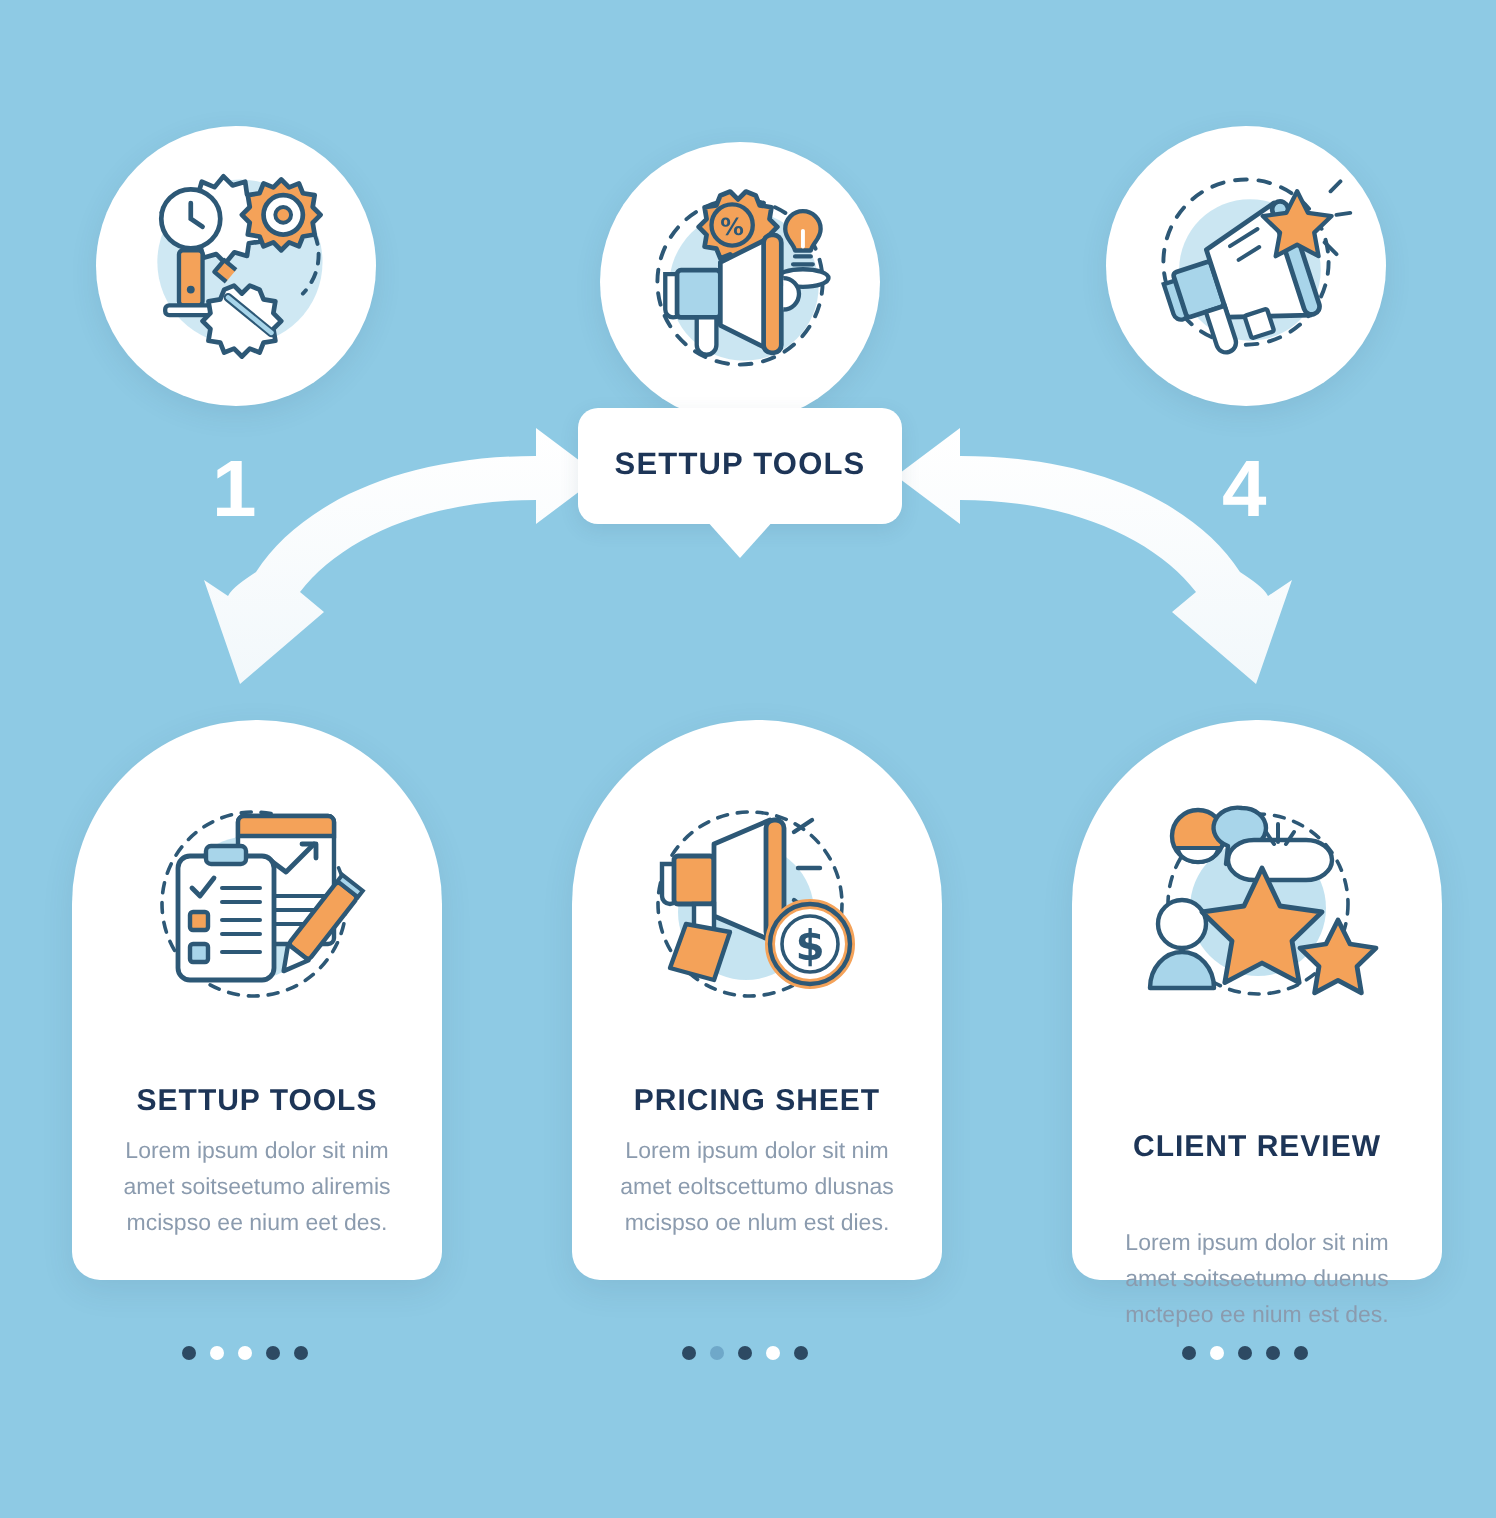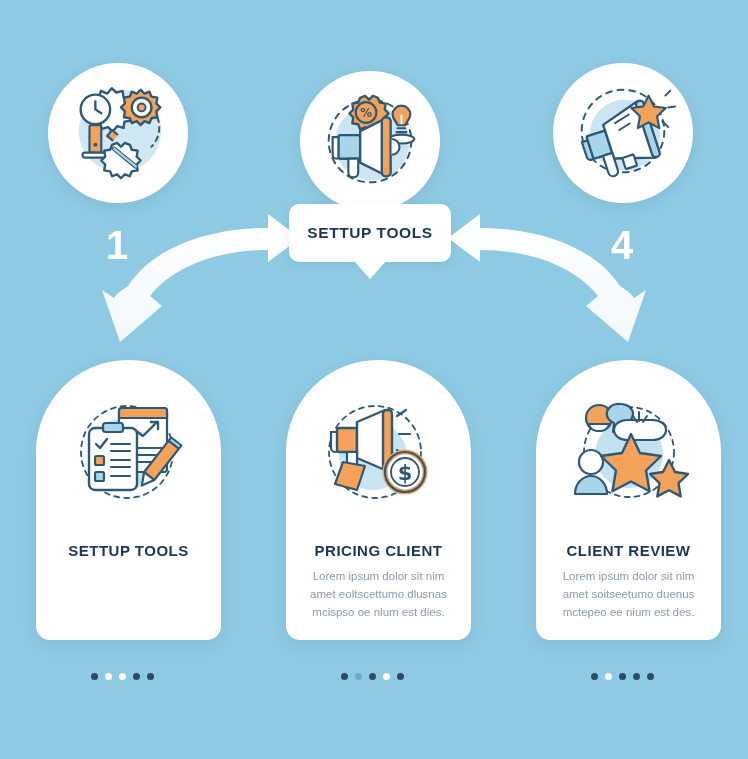--- a/index.html
+++ b/index.html
@@ -100,21 +100,21 @@
     height: 280px;
     background: #ffffff;
     border-radius: 92px 92px 14px 14px;
     box-shadow: 0 5px 16px rgba(40,70,95,0.10);
     display: flex;
     flex-direction: column;
     align-items: center;
   }
   #card-1 { left: 36px;  top: 360px; }
   #card-2 { left: 286px; top: 360px; }
-  #card-3 { left: 536px; top: 360px; }
+  #card-3 { left: 536px; top: 360px; gap: 23px; }
 
   .card-illustration {
     margin-top: 34px;
     width: 132px;
     height: 118px;
   }
   .card-illustration svg { display: block; }
 
   .card-title {
     margin-top: 30px;
@@ -309,20 +309,21 @@
         </g>
 
         <g transform="rotate(38 96 72)">
           <rect x="88" y="46" width="13" height="40" rx="2" fill="#f4a259" stroke="#2d5876" stroke-width="2.2"></rect>
           <path d="M88 86 l6.5 12 6.5 -12z" fill="#ffffff" stroke="#2d5876" stroke-width="2.2" stroke-linejoin="round"></path>
           <path d="M88 42 h13 v4 h-13z" fill="#a8d5ea" stroke="#2d5876" stroke-width="2"></path>
         </g>
       </svg>
     </div>
     <div class="card-title">SETTUP TOOLS</div>
+    <div class="card-body">Lorem ipsum dolor sit nim amet soitseetumo aliremis mcispso ee nium eet des.</div>
   </div>
 
   <div class="arch-card" id="card-2">
     <div class="card-illustration">
       <svg viewBox="0 0 132 118" width="132" height="118">
         <circle cx="60" cy="62" r="34" fill="#a8d5ea" opacity="0.65"></circle>
         <circle cx="62" cy="58" r="46" fill="none" stroke="#2d5876" stroke-width="1.8" stroke-dasharray="5 5" stroke-linecap="round"></circle>
 
         <path d="M18 38 l0 16 a4 4 0 0 0 8 0 l0 -16z" fill="#ffffff" stroke="#2d5876" stroke-width="2.2"></path>
         <rect x="24" y="34" width="20" height="24" rx="2" fill="#f4a259" stroke="#2d5876" stroke-width="2.4"></rect>
@@ -337,21 +338,21 @@
             <path d="M86 40 l11 0"></path>
             <path d="M84 56 l9 7"></path>
         </g>
 
         <circle cx="92" cy="78" r="20" fill="#ffffff" stroke="#f4a259" stroke-width="5"></circle>
         <circle cx="92" cy="78" r="20" fill="none" stroke="#2d5876" stroke-width="2.2"></circle>
         <circle cx="92" cy="78" r="14" fill="none" stroke="#2d5876" stroke-width="1.8"></circle>
         <text x="92" y="86" font-family="DejaVu Sans, sans-serif" font-size="21" font-weight="bold" fill="#2d5876" text-anchor="middle">$</text>
       </svg>
     </div>
-    <div class="card-title">PRICING CLIENT</div>
+    <div class="card-title">PRICING SHEET</div>
     <div class="card-body">Lorem ipsum dolor sit nim amet eoltscettumo dlusnas mcispso oe nlum est dies.</div>
   </div>
 
   <div class="arch-card" id="card-3">
     <div class="card-illustration">
       <svg viewBox="0 0 132 118" width="132" height="118">
         <circle cx="66" cy="60" r="34" fill="#a8d5ea" opacity="0.7"></circle>
         <circle cx="66" cy="58" r="45" fill="none" stroke="#2d5876" stroke-width="1.8" stroke-dasharray="5 5" stroke-linecap="round"></circle>
 
         <circle cx="36" cy="24" r="13" fill="#f4a259" stroke="#2d5876" stroke-width="2.2"></circle>

